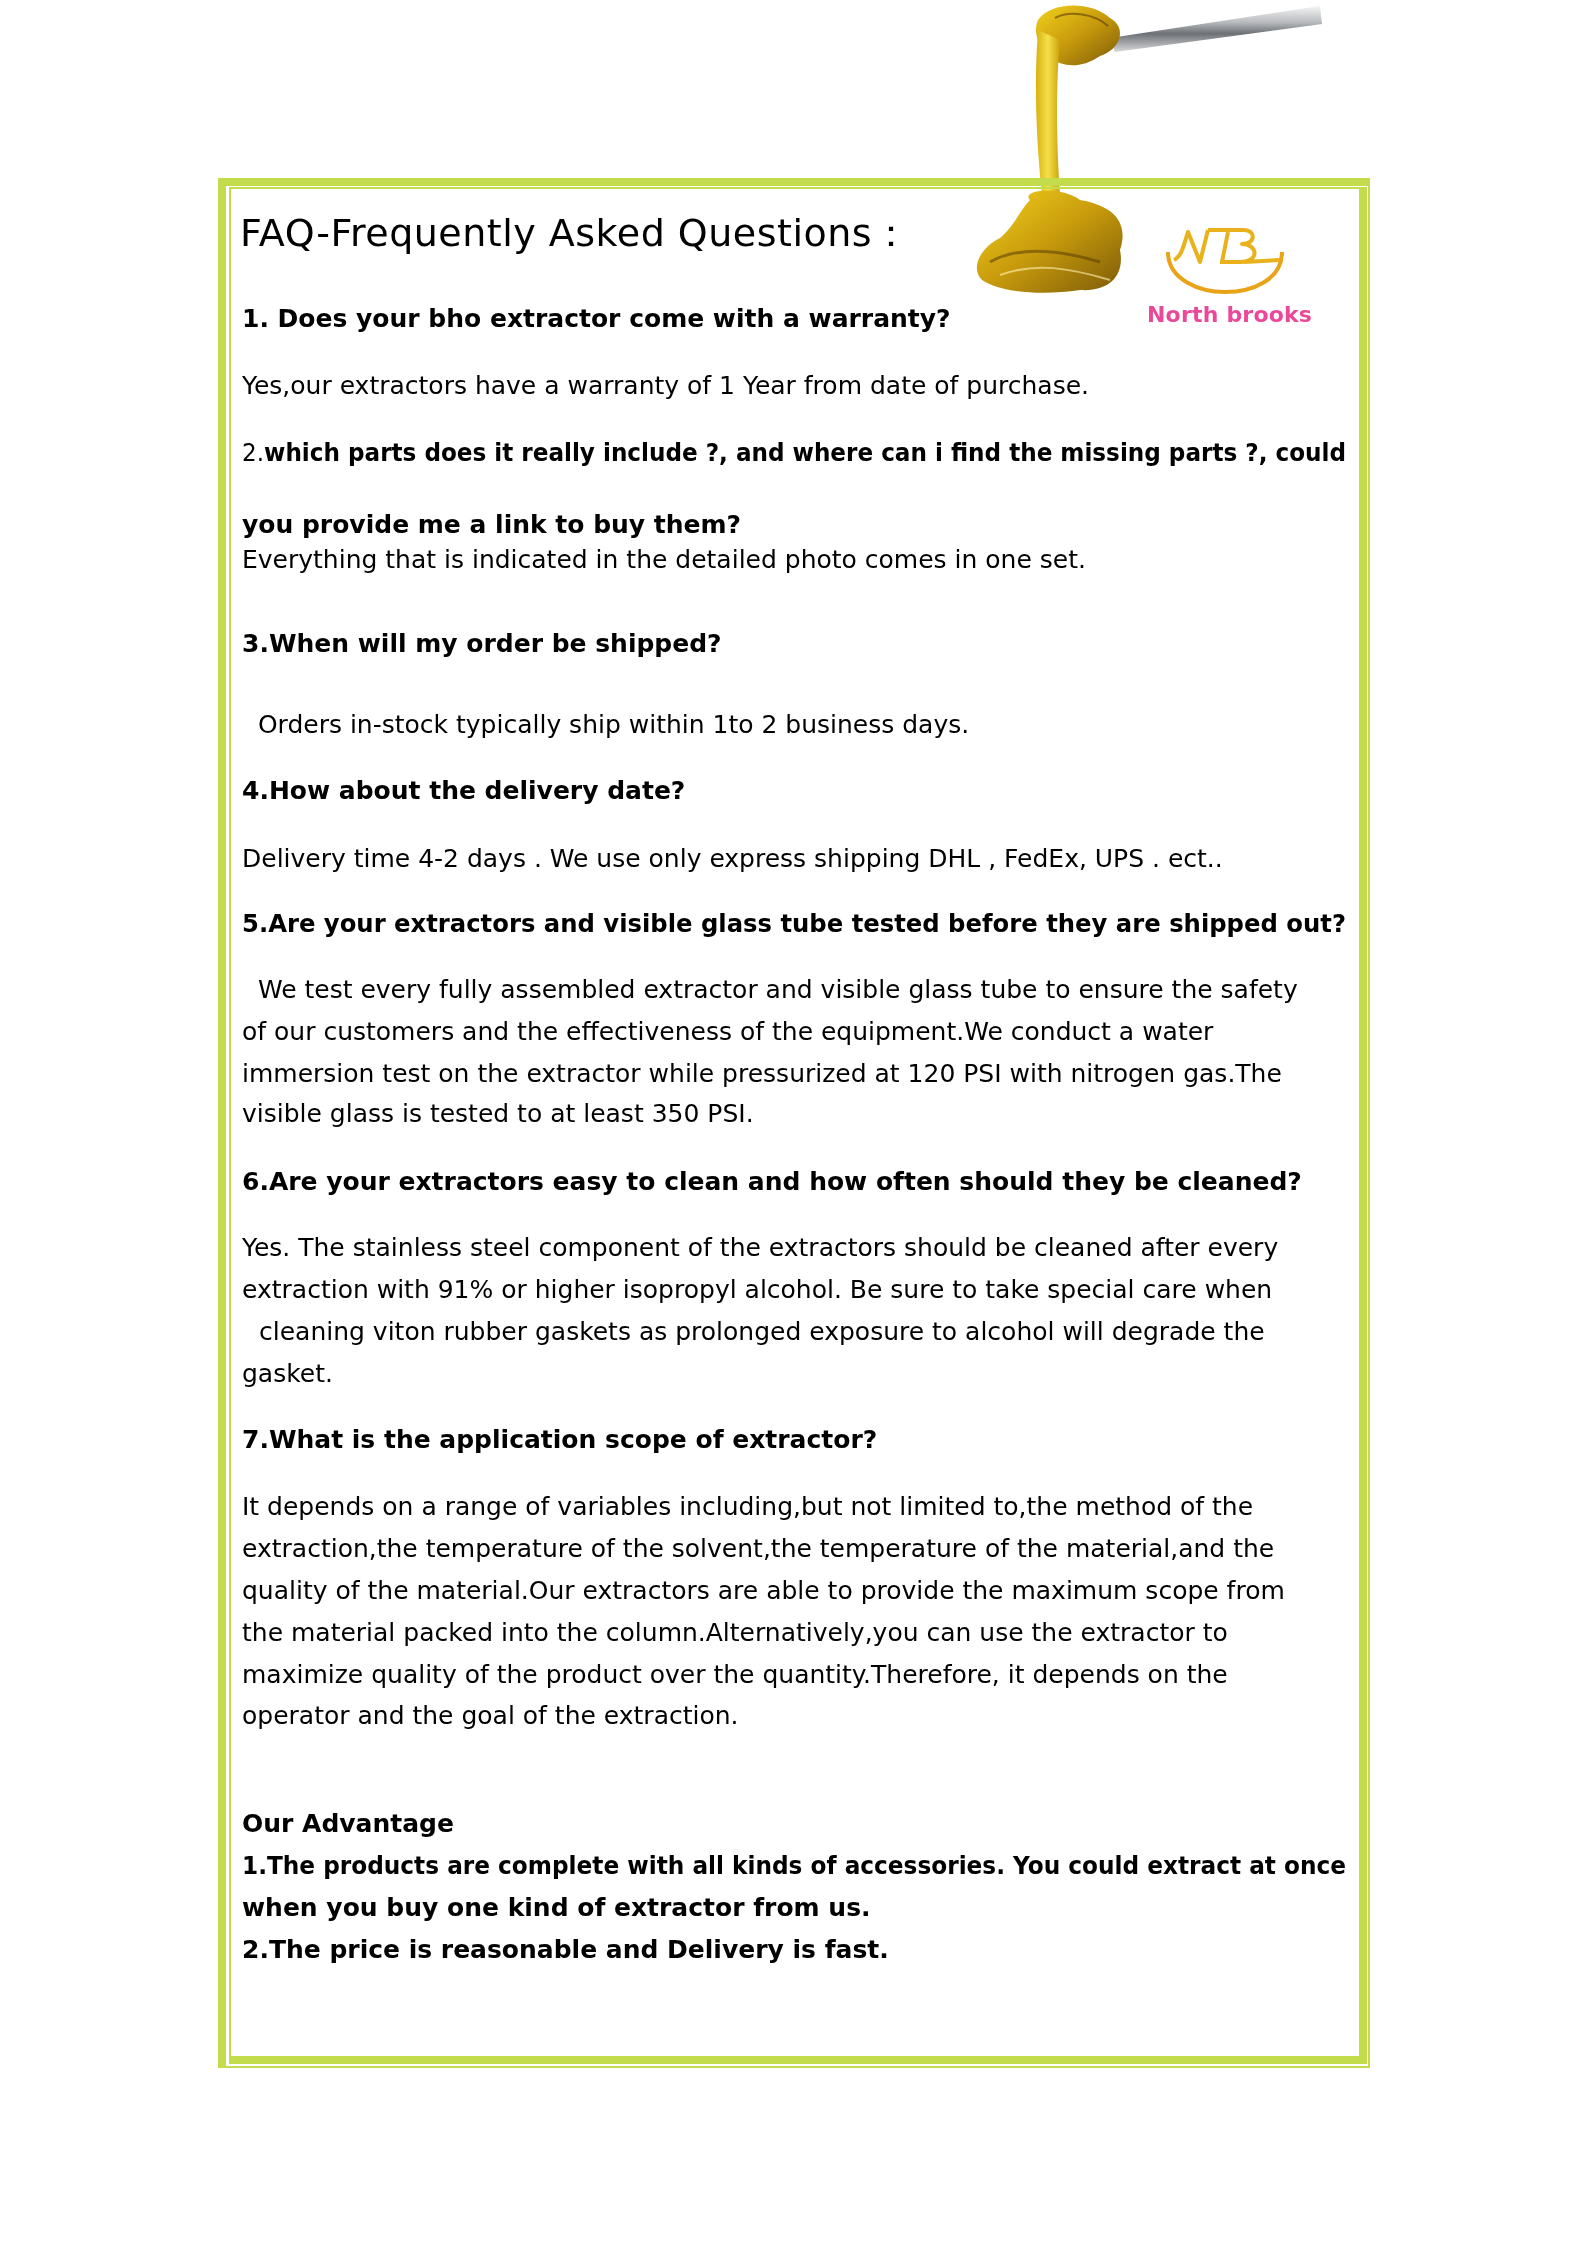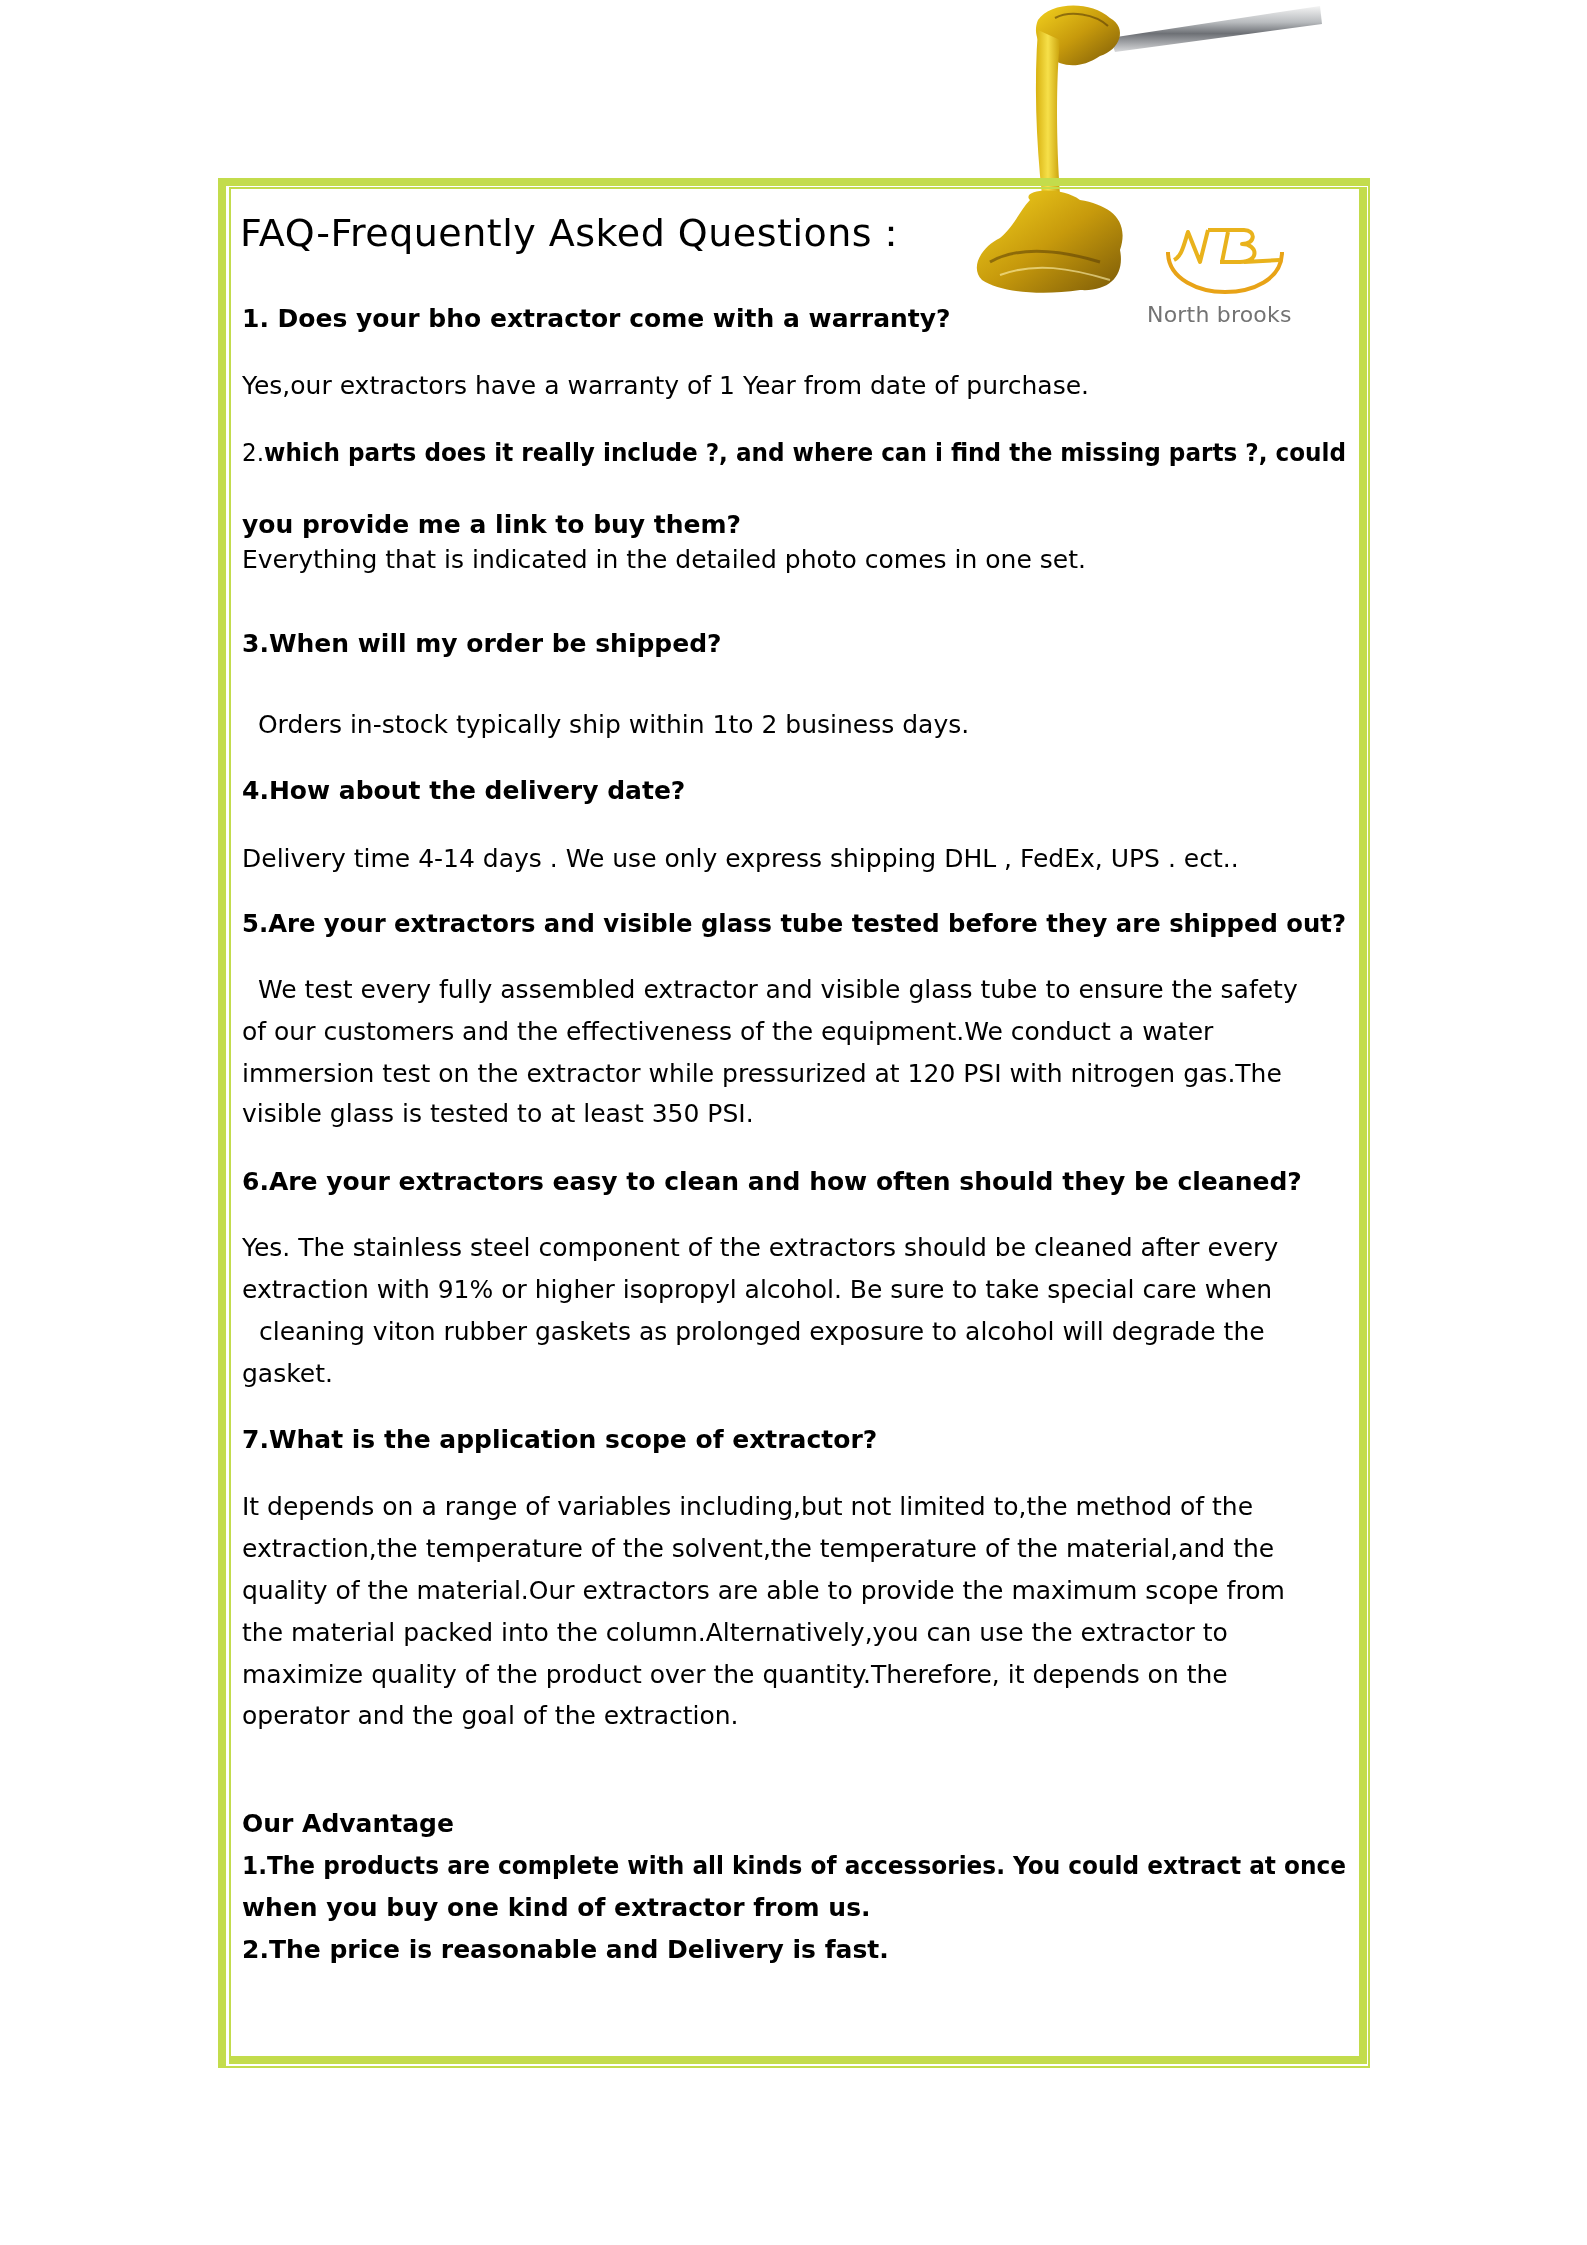--- a/index.html
+++ b/index.html
@@ -14,21 +14,21 @@
                  box-sizing: border-box; border-top: 2px solid #c3dc4c; border-left: 2px solid #c3dc4c;
                  border-right: 8px solid #c3dc4c; border-bottom: 8px solid #c3dc4c; z-index: 3; }
 
   
   .photo { position: absolute; left: 960px; top: 0; width: 380px; height: 310px; z-index: 2; }
 
   
   .logo { position: absolute; left: 1140px; top: 222px; width: 200px; height: 110px; z-index: 5; }
   .logo-mark { position: absolute; left: 20px; top: 0; width: 130px; height: 72px; }
   .logo-text { position: absolute; left: 7px; top: 80px; font-family: "DejaVu Sans", sans-serif;
-               font-size: 22px; color: #737373; letter-spacing: 0.2px; white-space: nowrap; }
+               font-size: 22px; color: #ec4899; letter-spacing: 0.2px; white-space: nowrap; font-weight: bold; }
 
   .title { position: absolute; left: 240px; top: 208px; font-size: 38px; font-weight: normal;
            white-space: nowrap; letter-spacing: 0.5px; z-index: 5; }
 
   .line { position: absolute; left: 242px; white-space: nowrap; font-size: 25px;
           transform-origin: left center; z-index: 5; }
   .q { font-weight: bold; }
   .a { font-weight: normal; }
   .nb { font-weight: normal; }
 </style>
@@ -87,21 +87,21 @@
 
 <div id="content">
     <div class="line q" style="top: 304px;"><span style="white-space: pre;">1. Does your bho extractor come with a warranty?</span></div>
     <div class="line a" style="top: 371px;"><span style="white-space: pre; margin-top: 13px;">Yes,our extractors have a warranty of 1 Year from date of purchase.</span></div>
     <div class="line q" style="top: 438px; transform: scaleX(0.924575);"><span class="nb">2.</span><span style="white-space: pre;">which parts does it really include ?, and where can i find the missing parts ?, could</span></div>
     <div class="line q" style="top: 479px; margin-top: 31px;"><span style="white-space: pre;">you provide me a link to buy them?</span></div>
     <div class="line a" style="top: 545px;"><span style="white-space: pre;">Everything that is indicated in the detailed photo comes in one set.</span></div>
     <div class="line q" style="top: 629px;"><span style="white-space: pre;">3.When will my order be shipped?</span></div>
     <div class="line a" style="top: 710px;"><span style="white-space: pre;">  Orders in-stock typically ship within 1to 2 business days.</span></div>
     <div class="line q" style="top: 776px;"><span style="white-space: pre;">4.How about the delivery date?</span></div>
-    <div class="line a" style="top: 844px;"><span style="white-space: pre;">Delivery time 4-14 days . We use only express shipping DHL , FedEx, UPS . ect..</span></div>
+    <div class="line a" style="top: 844px;"><span style="white-space: pre;">Delivery time 4-2 days . We use only express shipping DHL , FedEx, UPS . ect..</span></div>
     <div class="line q" style="top: 909px; transform: scaleX(0.971657);"><span style="white-space: pre;">5.Are your extractors and visible glass tube tested before they are shipped out?</span></div>
     <div class="line a" style="top: 975px;"><span style="white-space: pre;">  We test every fully assembled extractor and visible glass tube to ensure the safety</span></div>
     <div class="line a" style="top: 1017px;"><span style="white-space: pre;">of our customers and the effectiveness of the equipment.We conduct a water</span></div>
     <div class="line a" style="top: 1059px;"><span style="white-space: pre;">immersion test on the extractor while pressurized at 120 PSI with nitrogen gas.The</span></div>
     <div class="line a" style="top: 1099px;"><span style="white-space: pre;">visible glass is tested to at least 350 PSI.</span></div>
     <div class="line q" style="top: 1167px;"><span style="white-space: pre;">6.Are your extractors easy to clean and how often should they be cleaned?</span></div>
     <div class="line a" style="top: 1233px;"><span style="white-space: pre;">Yes. The stainless steel component of the extractors should be cleaned after every</span></div>
     <div class="line a" style="top: 1275px;"><span style="white-space: pre;">extraction with 91% or higher isopropyl alcohol. Be sure to take special care when</span></div>
     <div class="line a" style="top: 1317px; margin-left: 17px;"><span style="white-space: pre;">cleaning viton rubber gaskets as prolonged exposure to alcohol will degrade the</span></div>
     <div class="line a" style="top: 1359px;"><span style="white-space: pre;">gasket.</span></div>

